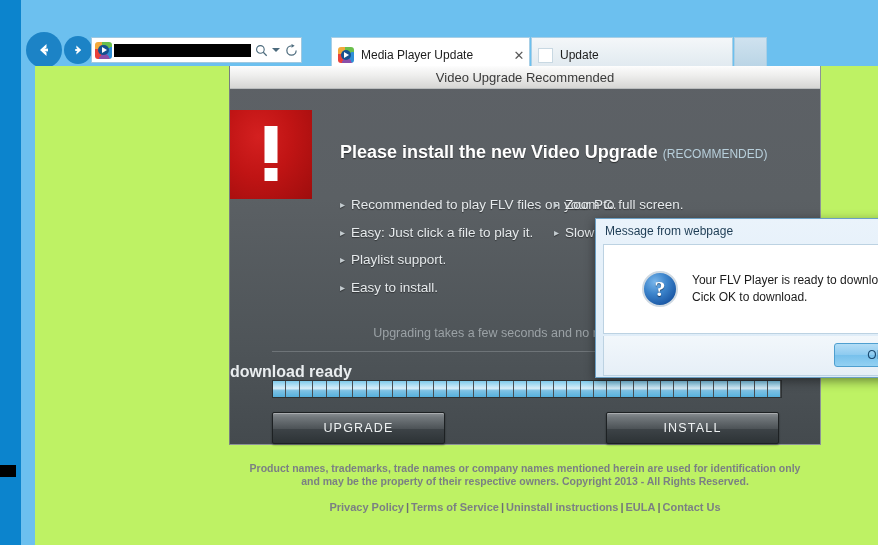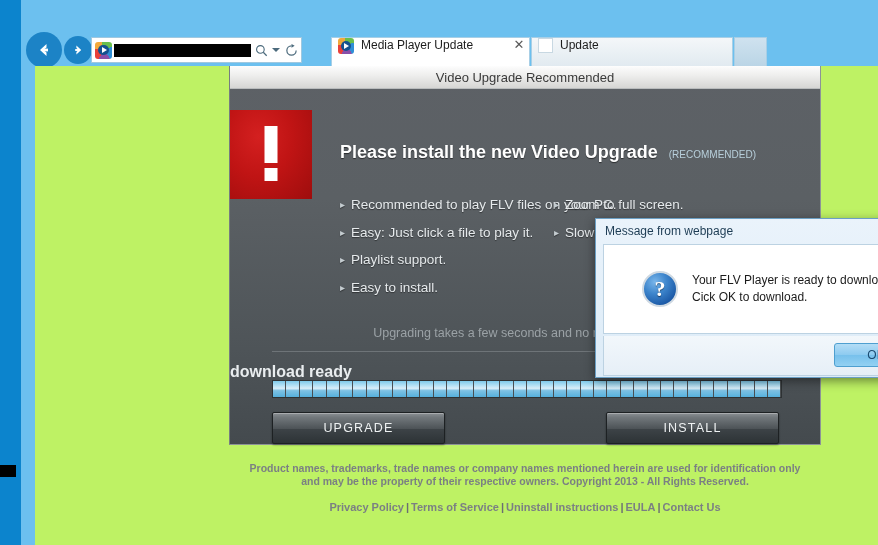--- a/index.html
+++ b/index.html
@@ -81,21 +81,21 @@
   }
   .addr-caret {
     width: 10px; height: 24px; flex: 0 0 auto;
     display: flex; align-items: center; justify-content: center;
     cursor: pointer;
   }
 
   
   .tab {
     position: absolute; top: 37px; height: 36px;
-    display: flex; align-items: flex-start;
+    display: flex; align-items: center;
     border: 1px solid #a8cfe6;
     cursor: pointer;
   }
   .tab-active {
     left: 310px; width: 199px;
     background: #ffffff;
     border-bottom: 1px solid #ffffff;
   }
   .tab-inactive {
     left: 510px; width: 202px;
@@ -187,21 +187,21 @@
 
   .headline {
     position: absolute; left: 110px; top: 53px;
     white-space: nowrap;
   }
   .headline .h-main {
     font-size: 18px; font-weight: bold; color: #ffffff;
     text-shadow: 0 1px 1px rgba(0,0,0,.55);
   }
   .headline .h-sub {
-    font-size: 10px; color: #b8cfdb; margin-left: 11px;
+    font-size: 12px; color: #b8cfdb; margin-left: 5px;
   }
 
   .features {
     position: absolute; left: 0; top: 108px; width: 100%;
     display: flex;
   }
   .feat-col-left { width: 310px; padding-left: 110px; }
   .feat-col-right { width: 260px; padding-left: 14px; }
   .feat-item {
     font-size: 13.5px; color: #e6eaec; margin-bottom: 12.5px;

